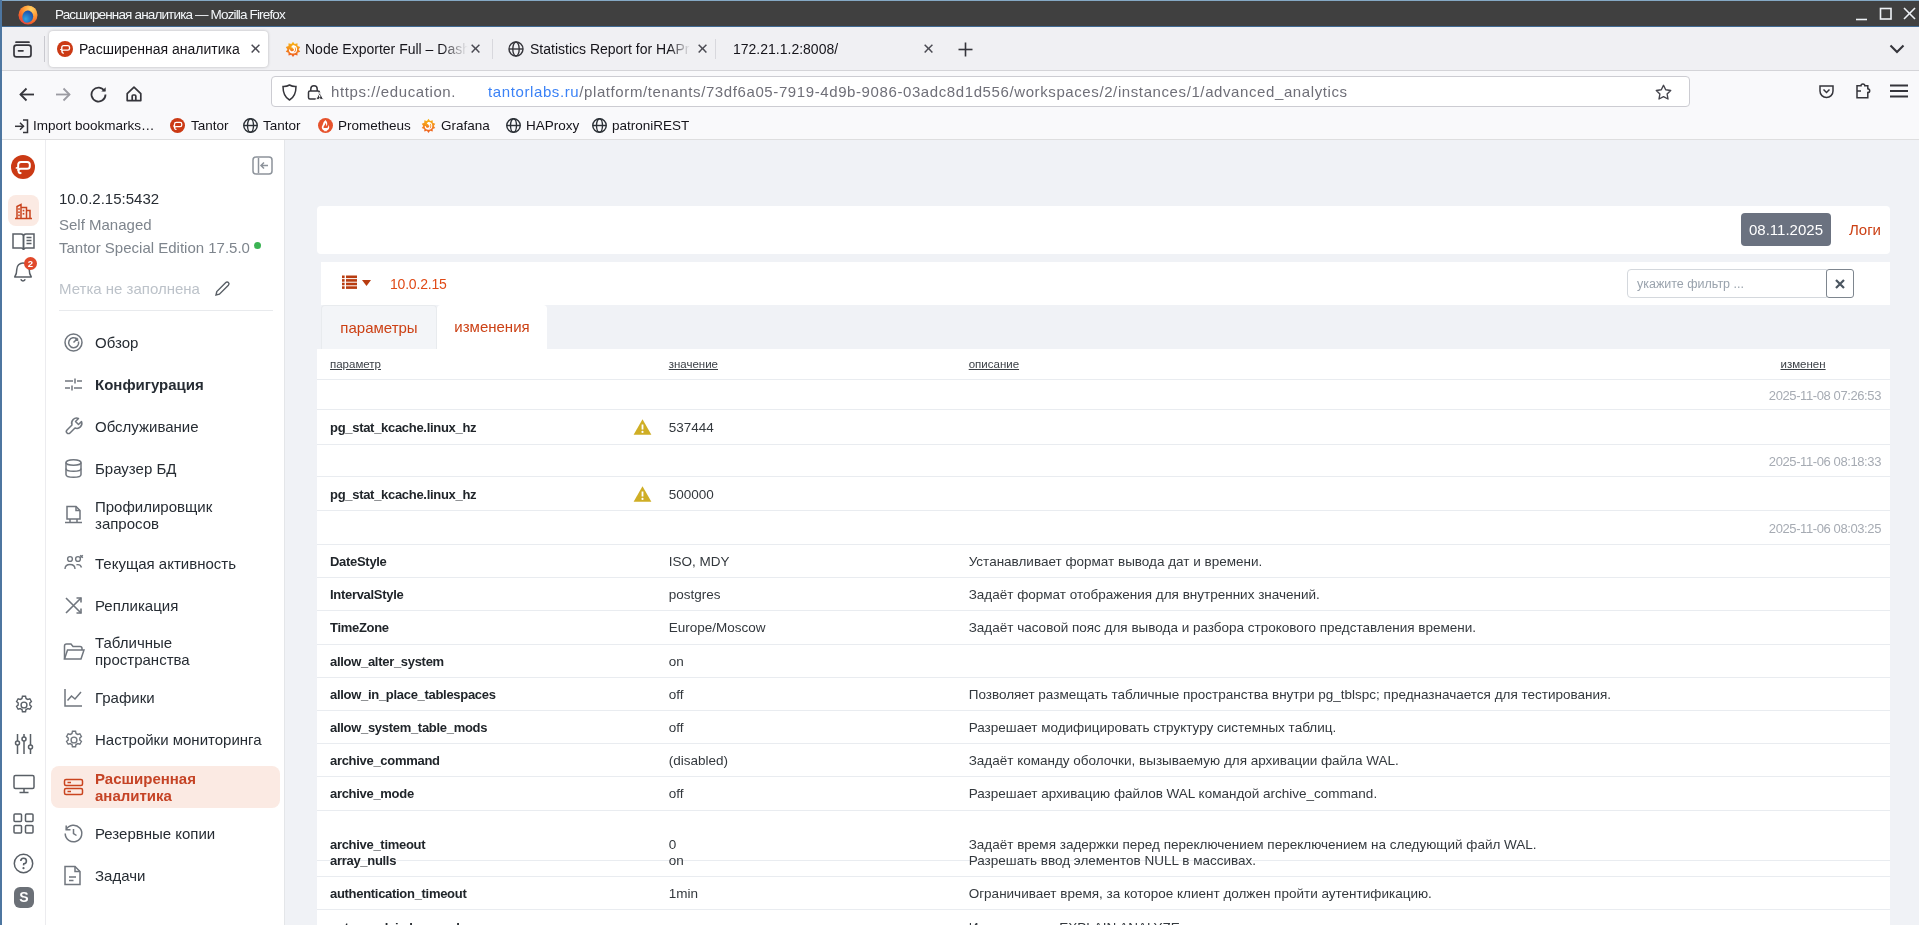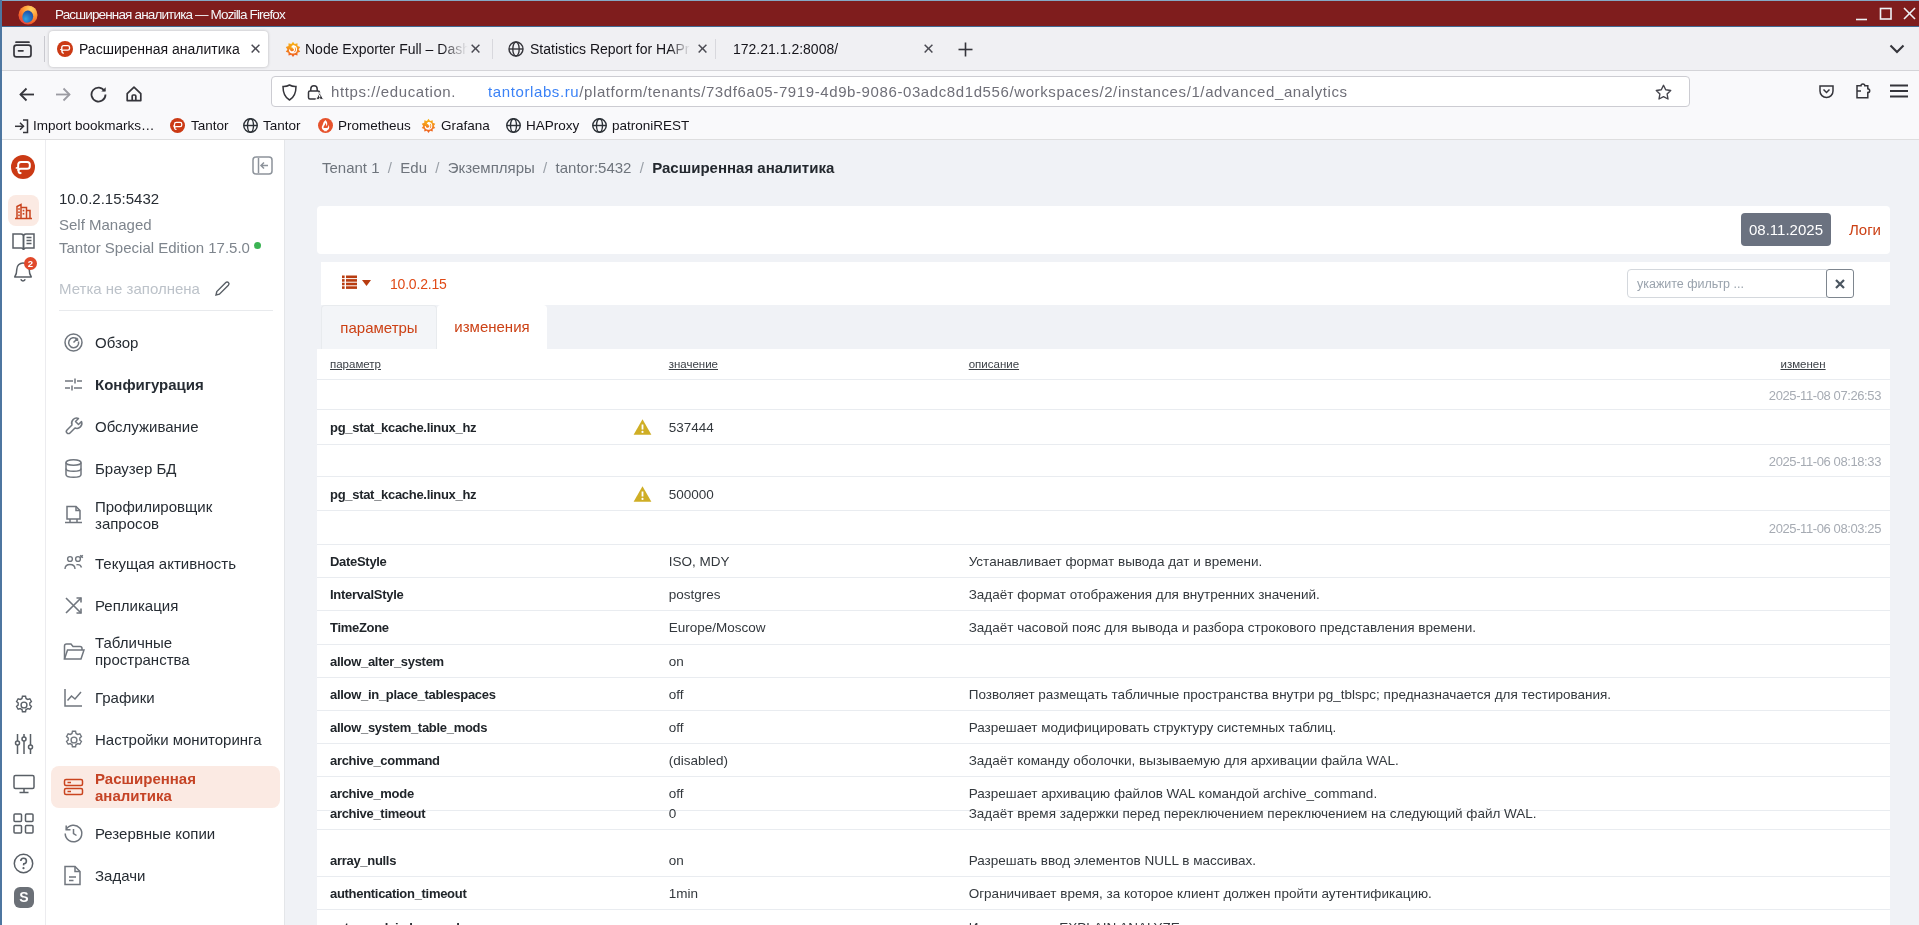--- a/index.html
+++ b/index.html
@@ -3,21 +3,21 @@
 <meta charset="utf-8">
 <style>
   * { margin:0; padding:0; box-sizing:border-box; }
   html,body { width:1919px; height:925px; overflow:hidden; }
   body { font-family:"Liberation Sans",sans-serif; -webkit-font-smoothing:antialiased; }
   #root { position:relative; width:1919px; height:925px; background:#f0f2f6; overflow:hidden; }
   .abs { position:absolute; }
   svg { display:block; }
 
   
-  #titlebar { position:absolute; left:0; top:0; width:1919px; height:27px; background:#7f1d1d; border-top:1px solid #85a9c5; border-bottom:1px solid #416a93; }
+  #titlebar { position:absolute; left:0; top:0; width:1919px; height:27px; background:#404040; border-top:1px solid #85a9c5; border-bottom:1px solid #416a93; }
   #titlebar .title { position:absolute; left:55px; top:6px; font-size:13.5px; letter-spacing:-0.85px; color:#f4f7fa; }
   #tabbar { position:absolute; left:0; top:27px; width:1919px; height:44px; background:#f0f0f3; border-bottom:1px solid #d4d4d8; }
   .tab { position:absolute; top:4px; height:36px; border-radius:4px; }
   .tab.active { background:#fff; box-shadow:0 0 3px rgba(0,0,0,.25); }
   .tabtxt { position:absolute; top:10px; font-size:14px; color:#15141a; white-space:nowrap; overflow:hidden; }
   .tabx { position:absolute; top:11px; width:13px; height:13px; color:#4a4a52; font-size:15px; line-height:13px; text-align:center; }
   #navbar { position:absolute; left:0; top:71px; width:1919px; height:41px; background:#f9f9fb; }
   #urlbar { position:absolute; left:271px; top:5px; width:1419px; height:31px; background:#fff; border:1px solid #ccccd2; border-radius:4px; }
   #bookmarks { position:absolute; left:0; top:112px; width:1919px; height:28px; background:#f9f9fb; border-bottom:1px solid #dededf; }
   .bmtxt { position:absolute; top:6px; font-size:13.5px; color:#15141a; }
@@ -465,21 +465,20 @@
       <svg class="micon" style="top:725px;" width="19" height="21" viewBox="0 0 19 21">
         <g stroke="#70767e" stroke-width="1.5" fill="none">
           <path d="M2 1.5 H12 L17 6.5 V19.5 H2 Z"></path>
           <path d="M12 1.5 V6.5 H17"></path>
           <path d="M6 12 H13 M6 15.5 H10.5"></path>
         </g>
       </svg>
       <div class="menu-item" style="top:727px;">Задачи</div>
     </div>
     <div id="content">
-      <div id="crumbs">Tenant 1<span class="sl">/</span>Edu<span class="sl">/</span>Экземпляры<span class="sl">/</span>tantor:5432<span class="sl">/</span><b style="color:#23282e;">Расширенная аналитика</b></div>
       <div id="bar1">
         <div id="datebtn">08.11.2025</div>
         <div id="logi">Логи</div>
       </div>
       <div id="toolbar">
         <svg class="abs" style="left:21px;top:13px;" width="15" height="14" viewBox="0 0 15 14">
           <g fill="#b83c10">
             <rect x="0" y="0.5" width="2.6" height="2.6"></rect>
               <rect x="4" y="0.5" width="11" height="2.6"></rect>
             <rect x="0" y="4.1" width="2.6" height="2.6"></rect>
@@ -573,21 +572,21 @@
         <div class="trow" style="top:395.2px;height:33.2px;">
           <div class="cp">archive_command</div>
             <div class="cv">(disabled)</div>
           <div class="cd">Задаёт команду оболочки, вызываемую для архивации файла WAL.</div>
         </div>
         <div class="trow" style="top:428.4px;height:33.2px;">
           <div class="cp">archive_mode</div>
             <div class="cv">off</div>
           <div class="cd">Разрешает архивацию файлов WAL командой archive_command.</div>
         </div>
-        <div class="trow" style="top:448px;height:33.2px;">
+        <div class="trow" style="top:479px;height:33.2px;">
           <div class="cp">archive_timeout</div>
             <div class="cv">0</div>
           <div class="cd">Задаёт время задержки перед переключением переключением на следующий файл WAL.</div>
         </div>
         <div class="trow" style="top:494.8px;height:33.2px;">
           <div class="cp">array_nulls</div>
             <div class="cv">on</div>
           <div class="cd">Разрешать ввод элементов NULL в массивах.</div>
         </div>
         <div class="trow" style="top:528px;height:33.2px;">

